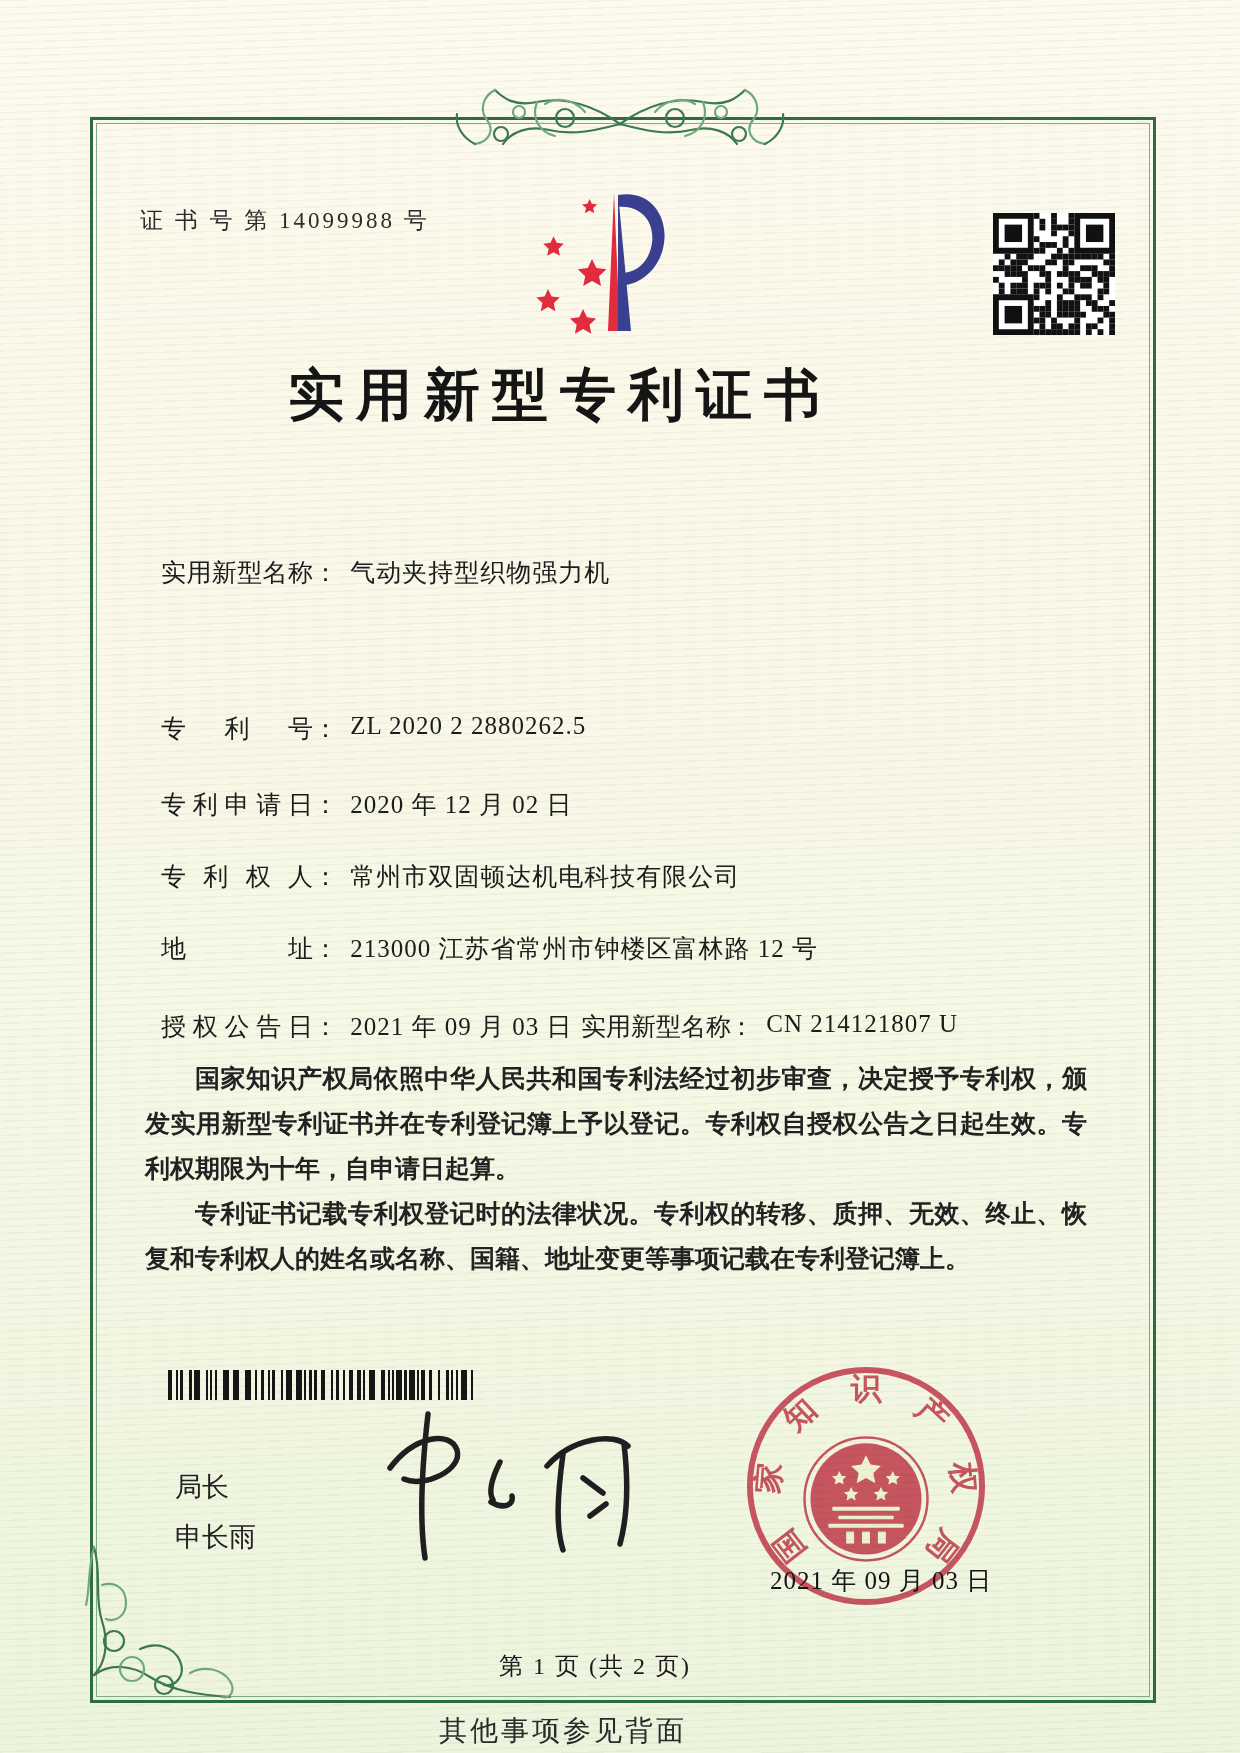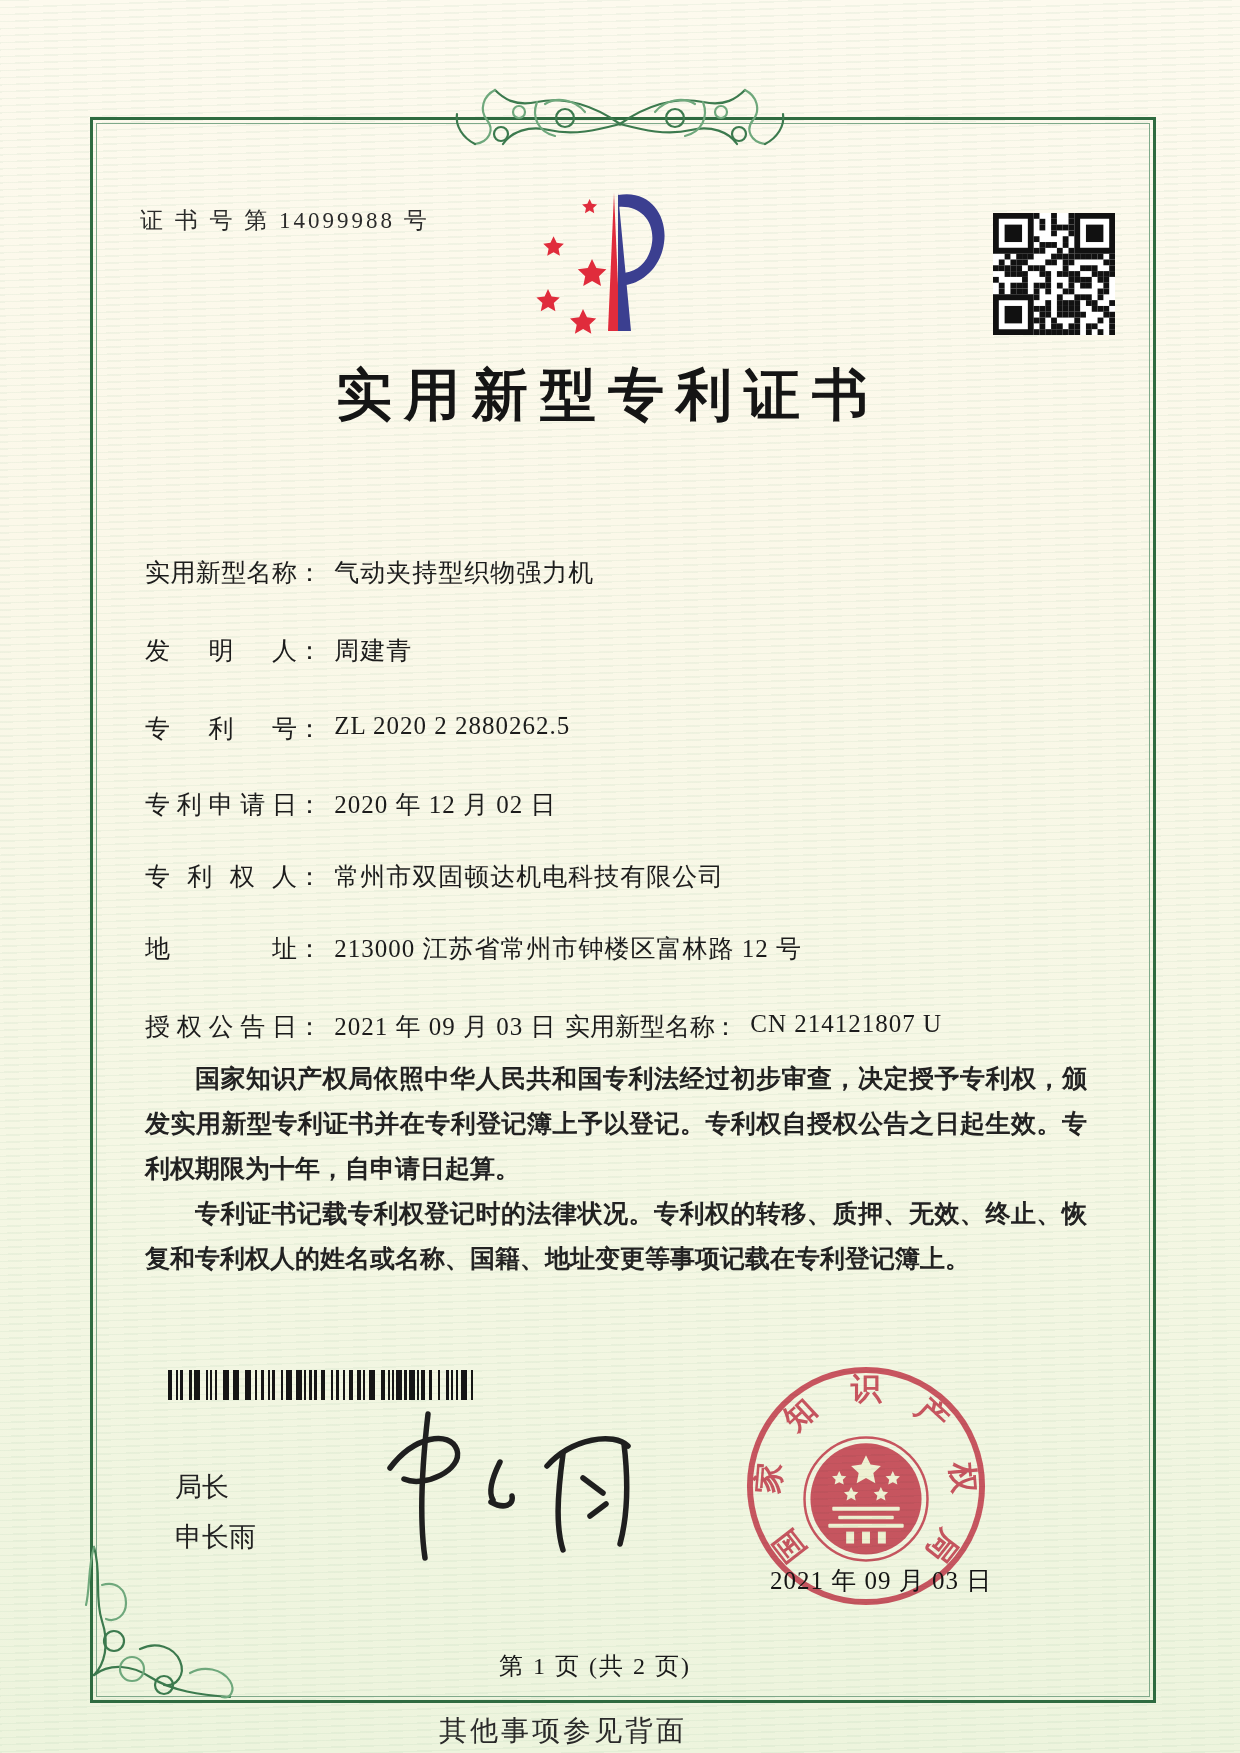--- a/index.html
+++ b/index.html
@@ -11,23 +11,23 @@
   #page::before{content:"";position:absolute;inset:0;
         background:repeating-linear-gradient(178deg,rgba(140,185,150,.10) 0 1.5px,rgba(255,255,255,0) 1.5px 7px);
         pointer-events:none;}
   
   .frame{position:absolute;left:90px;top:117px;width:1060px;height:1580px;
          border:3px solid var(--frame-green,#2f6b40);}
   .frame-inner{position:absolute;inset:3px;border:1px solid #7fa98a;}
   .abs{position:absolute;}
   .certno{left:140px;top:205px;font-size:23px;letter-spacing:3px;color:#2b2b2b;}
   .title{left:90px;top:358px;width:940px;text-align:center;font-size:56px;font-weight:700;
-         letter-spacing:12px;color:#151515;padding-left:48px;}
+         letter-spacing:12px;color:#151515;}
   .row{left:145px;height:36px;font-size:25px;white-space:nowrap;color:#1c1c1c;}
-  .flabel{display:inline-block;width:152px;text-align:justify;text-align-last:justify;vertical-align:top;}
+  .flabel{display:inline-block;width:152px;text-align:justify;text-align-last:justify;vertical-align:top;margin-left:16px;}
   .colon{display:inline-block;vertical-align:top;}
   .fvalue{display:inline-block;margin-left:6px;vertical-align:top;letter-spacing:1px;}
   .grant2{position:absolute;left:420px;top:0;white-space:nowrap;}
   .grant2 .flabel{width:148px;}
   .bodytext{left:145px;top:1056px;width:942px;font-size:25px;line-height:45px;
             text-align:justify;color:#222;font-weight:bold;}
   .bodytext p{margin:0;text-indent:2em;}
   .barcode{left:168px;top:1370px;}
   .signblock{left:175px;top:1462px;font-family:"Liberation Sans","DejaVu Sans",sans-serif;
              font-size:27px;color:#222;line-height:50px;}
@@ -272,24 +272,20 @@
         <rect x="11.619047619047619" y="92.95238095238095" width="17.428571428571427" height="17.428571428571427"></rect>
       </g>
   </svg>
 
   <div class="abs title">实用新型专利证书</div>
 
   <div class="abs row" style="top:556px">
     <span class="flabel">实用新型名称</span><span class="colon">：</span>
     <span class="fvalue">气动夹持型织物强力机</span>
   </div>
-  <div class="abs row" style="top:634px">
-    <span class="flabel">发明人</span><span class="colon">：</span>
-    <span class="fvalue">周建青</span>
-  </div>
   <div class="abs row" style="top:712px">
     <span class="flabel">专利号</span><span class="colon">：</span>
     <span class="fvalue">ZL 2020 2 2880262.5</span>
   </div>
   <div class="abs row" style="top:788px">
     <span class="flabel">专利申请日</span><span class="colon">：</span>
     <span class="fvalue">2020 年 12 月 02 日</span>
   </div>
   <div class="abs row" style="top:860px">
     <span class="flabel">专利权人</span><span class="colon">：</span>

